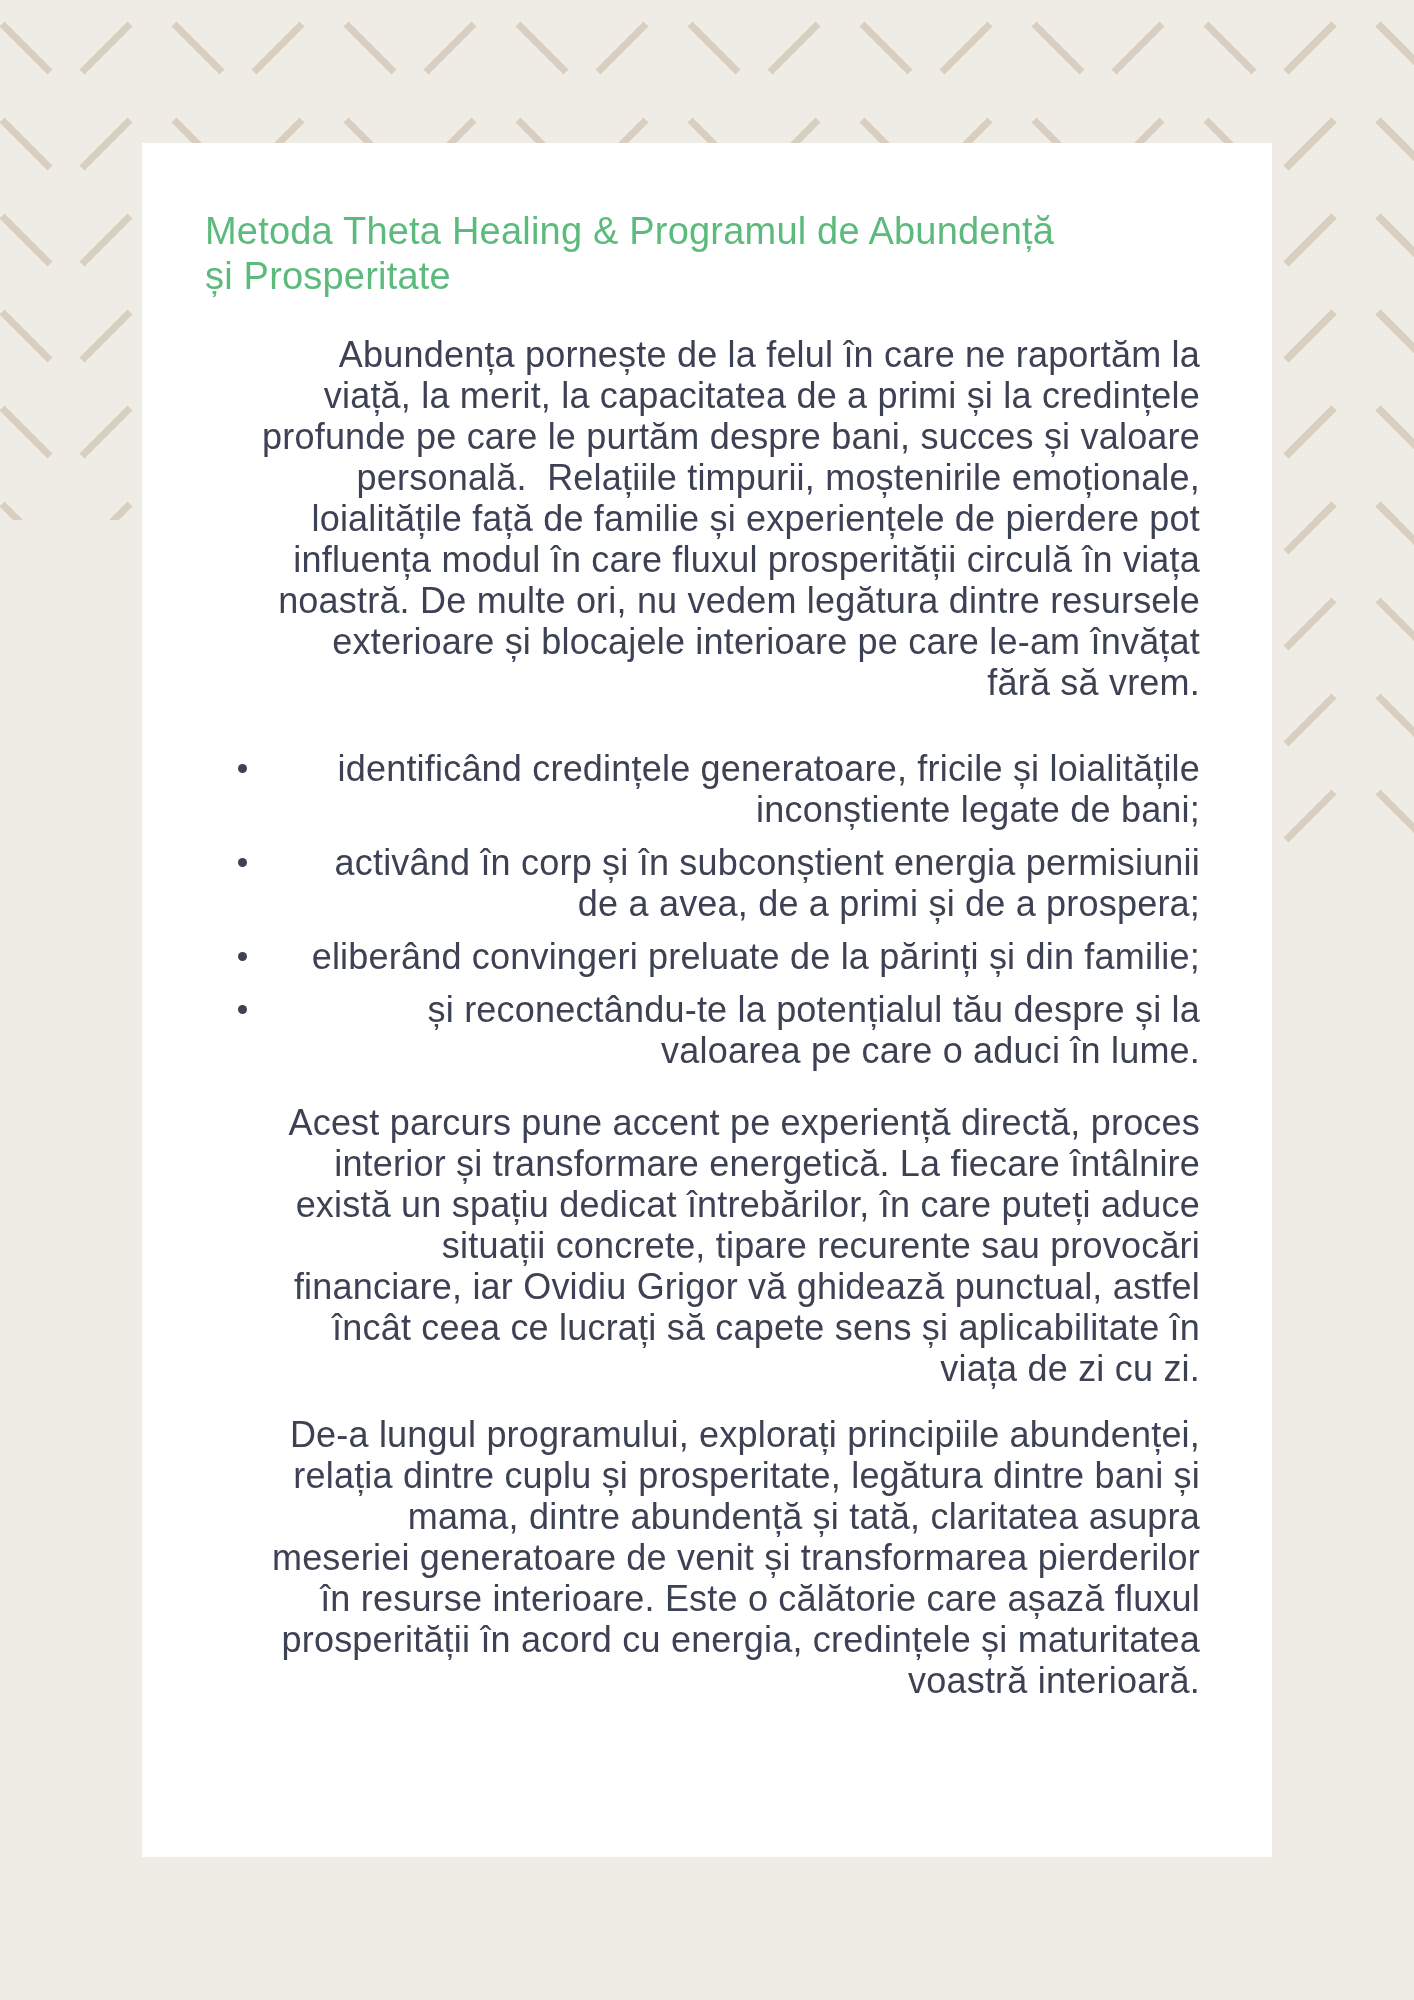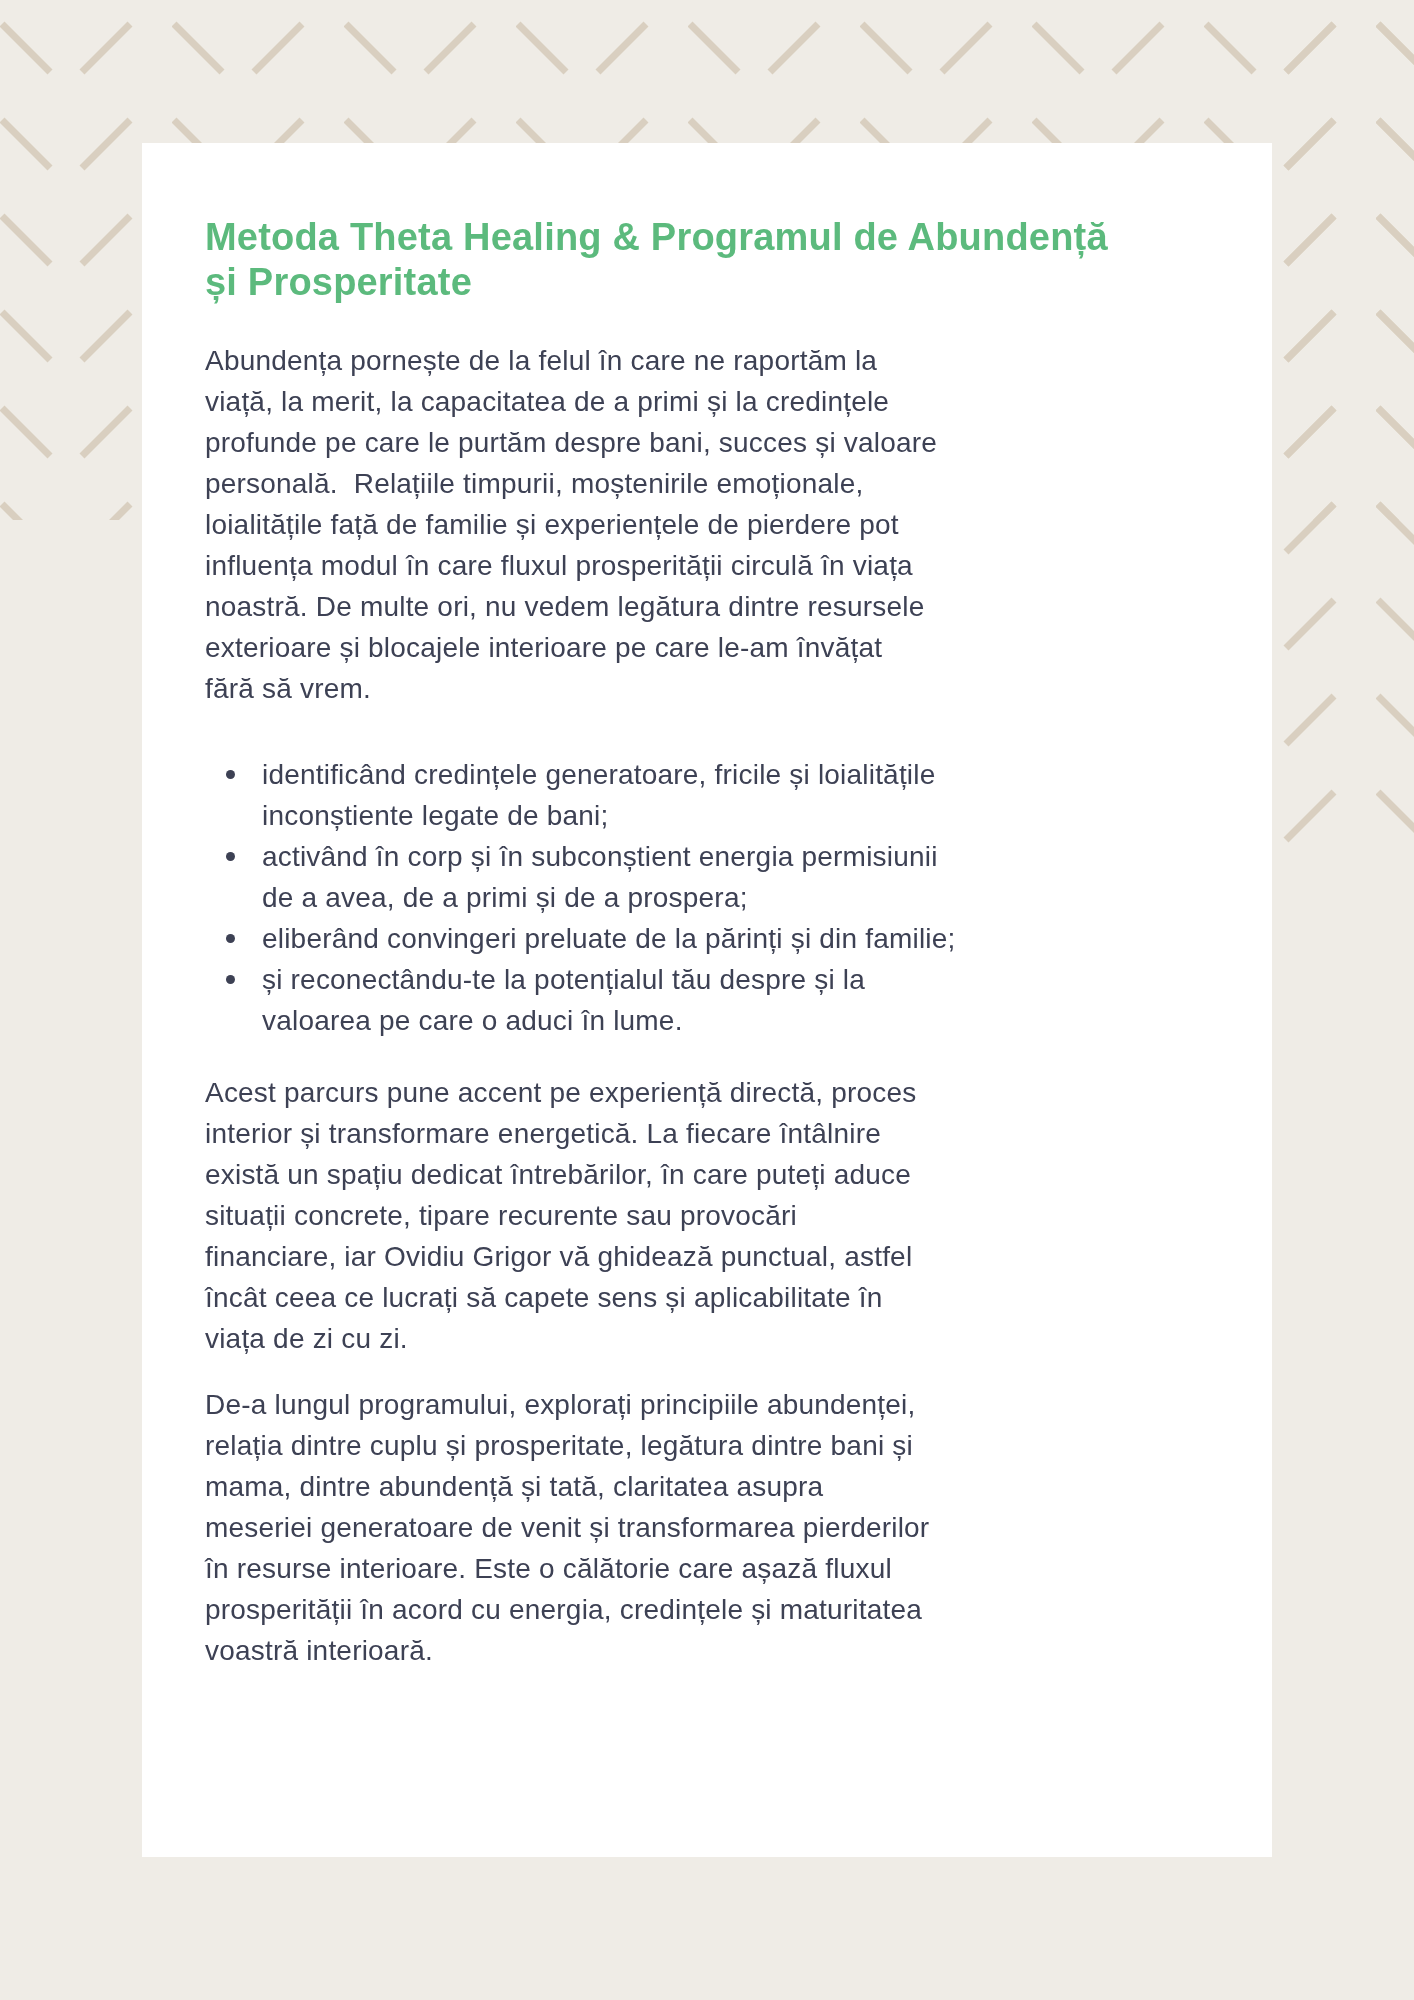--- a/index.html
+++ b/index.html
@@ -20,32 +20,33 @@
   .bg-pattern{position:absolute;top:0;left:0;}
   .hb-line{stroke:var(--pattern_line);stroke-width:7;stroke-linecap:butt;}
   .card{
     position:absolute;left:142px;top:143px;
     width:1130px;height:1714px;
     background:var(--card);
     box-sizing:border-box;
     padding:55px 60px 0 63px;
   }
   .title{
-    margin:17px 0 0 0;
-    font-size:38px;line-height:45px;font-weight:bold;
+    margin:11px 0 0 0;
+    font-size:38px;line-height:45px;font-weight:normal;
     letter-spacing:0.2px;
     color:var(--title_green);
     white-space:pre-wrap;
   }
   .para{
-    margin:0;
-    font-size:28px;line-height:41px;font-weight:normal;
+    margin:12px;
+    font-size:36px;line-height:41px;font-weight:normal;
     letter-spacing:0.2px;
     color:var(--body_text);
     white-space:pre-wrap;
+    text-align:right;
   }
   .p1{margin-top:35px;}
   .lead{margin-top:66px;}
   .bullets{margin-top:45px;}
   .bullet{
     position:relative;
     padding-left:57px;
   }
   .bullet::before{
     content:'';

